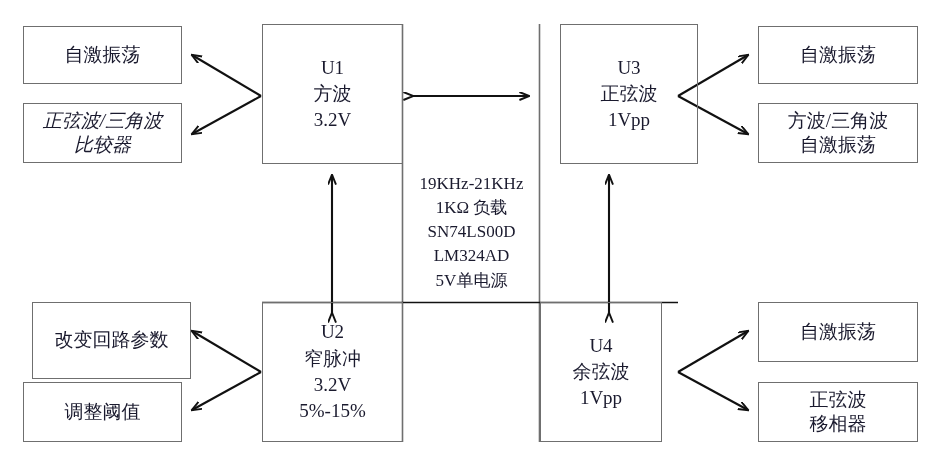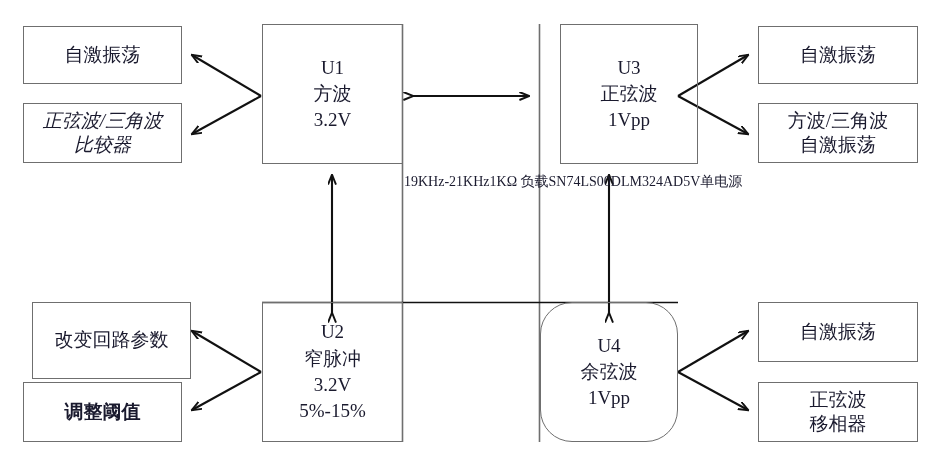--- a/index.html
+++ b/index.html
@@ -41,25 +41,25 @@
     display: block;
     white-space: nowrap;
   }
   .side-box { font-size: 19px; }
   .unit-box { font-size: 19px; font-family: Liberation Serif, serif; }
   .unit-box .ln { margin: 1px 0; }
   .specs {
     position: absolute;
     z-index: 2;
     display: flex;
-    flex-direction: row;
+    flex-direction: column;
     align-items: center;
     justify-content: flex-start;
     color: #1a1a2e;
-    font-size: 14px;
+    font-size: 17px;
     line-height: 1.42;
     text-align: center;
     white-space: nowrap;
   }
 </style>
 </head>
 <body>
 
 <div id="canvas">
 
@@ -99,21 +99,21 @@
 
   <div class="box side-box" style="left:23px; top:103px; width:159px; height:60px;font-style:italic;">
     <span class="ln">正弦波/三角波</span>
     <span class="ln">比较器</span>
   </div>
 
   <div class="box side-box" style="left:23px; top:302px; width:159px; height:77px;margin-left:9px;">
     <span class="ln">改变回路参数</span>
   </div>
 
-  <div class="box side-box" style="left:23px; top:382px; width:159px; height:60px;font-weight:bold;">
+  <div class="box side-box" style="left:23px; top:382px; width:159px; height:60px;">
     <span class="ln">调整阈值</span>
   </div>
 
   <div class="box unit-box" style="left:262px; top:24px; width:141px; height:140px;">
     <span class="ln">U1</span>
     <span class="ln">方波</span>
     <span class="ln">3.2V</span>
   </div>
 
   <div class="box unit-box" style="left:540px; top:24px; width:138px; height:140px;margin-left:20px;">
@@ -122,21 +122,21 @@
     <span class="ln">1Vpp</span>
   </div>
 
   <div class="box unit-box" style="left:262px; top:302px; width:141px; height:140px;">
     <span class="ln">U2</span>
     <span class="ln">窄脉冲</span>
     <span class="ln">3.2V</span>
     <span class="ln">5%-15%</span>
   </div>
 
-  <div class="box unit-box" style="left:540px; top:302px; width:138px; height:140px;border-radius:32px;">
+  <div class="box unit-box" style="left:540px; top:302px; width:122px; height:140px;">
     <span class="ln">U4</span>
     <span class="ln">余弦波</span>
     <span class="ln">1Vpp</span>
   </div>
 
   <div class="box side-box" style="left:758px; top:26px; width:160px; height:58px;">
     <span class="ln">自激振荡</span>
   </div>
 
   <div class="box side-box" style="left:758px; top:103px; width:160px; height:60px;">

